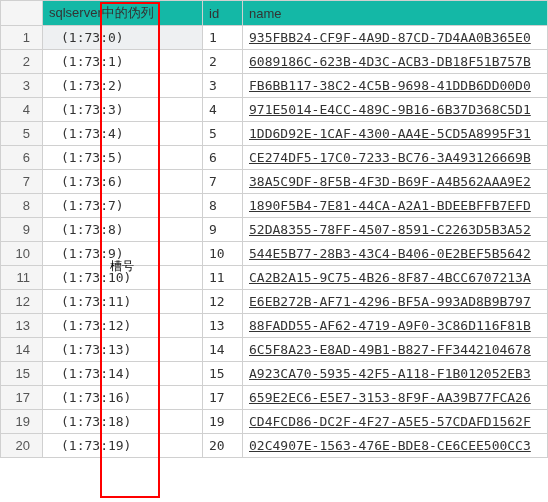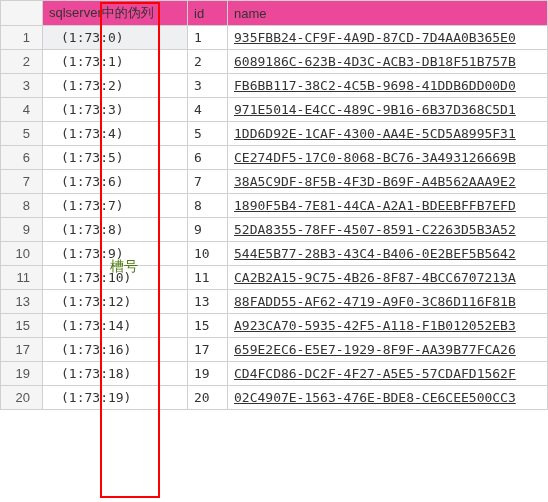--- a/index.html
+++ b/index.html
@@ -21,34 +21,34 @@
   }
   th, td {
     border: 1px solid #d0d0d0;
     padding: 3px 6px;
     text-align: left;
     height: 24px;
     white-space: nowrap;
     font-weight: normal;
   }
   th {
-    background: #ec4899;
+    background: #14b8a6;
     font-weight: normal;
   }
   .rownum {
     background: #f5f5f5;
     text-align: right;
     padding-right: 12px;
     width: 42px;
     color: #555;
   }
   .pseudo {
     font-family: Consolas, monospace;
     padding-left: 18px;
-    width: 145px;
+    width: 160px;
   }
   .pseudo.selected { background: #eef0f2; }
   .idcol {
     width: 40px;
     font-family: Consolas, monospace;
   }
   .namecol {
     font-family: Consolas, monospace;
     text-decoration: underline;
   }
@@ -59,22 +59,22 @@
     left: 100px;
     top: 2px;
     width: 60px;
     height: 496px;
     pointer-events: none;
   }
   .overlay-label {
     position: absolute;
     left: 110px;
     top: 258px;
-    color: #4d7c0f;
-    font-size: 14px;
+    color: #000000;
+    font-size: 12px;
     pointer-events: none;
     background: transparent;
   }
 </style>
 </head>
 <body>
 
 <table>
   <thead>
     <tr>
@@ -112,21 +112,21 @@
       <tr>
         <td class="rownum">5</td>
         <td class="pseudo">(1:73:4)</td>
         <td class="idcol">5</td>
         <td class="namecol">1DD6D92E-1CAF-4300-AA4E-5CD5A8995F31</td>
       </tr>
       <tr>
         <td class="rownum">6</td>
         <td class="pseudo">(1:73:5)</td>
         <td class="idcol">6</td>
-        <td class="namecol">CE274DF5-17C0-8068-BC76-3A493126669B</td>
+        <td class="namecol">CE274DF5-17C0-7233-BC76-3A493126669B</td>
       </tr>
       <tr>
         <td class="rownum">7</td>
         <td class="pseudo">(1:73:6)</td>
         <td class="idcol">7</td>
         <td class="namecol">38A5C9DF-8F5B-4F3D-B69F-A4B562AAA9E2</td>
       </tr>
       <tr>
         <td class="rownum">8</td>
         <td class="pseudo">(1:73:7)</td>
@@ -145,36 +145,48 @@
         <td class="idcol">10</td>
         <td class="namecol">544E5B77-28B3-43C4-B406-0E2BEF5B5642</td>
       </tr>
       <tr>
         <td class="rownum">11</td>
         <td class="pseudo">(1:73:10)</td>
         <td class="idcol">11</td>
         <td class="namecol">CA2B2A15-9C75-4B26-8F87-4BCC6707213A</td>
       </tr>
       <tr>
+        <td class="rownum">12</td>
+        <td class="pseudo">(1:73:11)</td>
+        <td class="idcol">12</td>
+        <td class="namecol">E6EB272B-AF71-4296-BF5A-993AD8B9B797</td>
+      </tr>
+      <tr>
         <td class="rownum">13</td>
         <td class="pseudo">(1:73:12)</td>
         <td class="idcol">13</td>
         <td class="namecol">88FADD55-AF62-4719-A9F0-3C86D116F81B</td>
       </tr>
       <tr>
+        <td class="rownum">14</td>
+        <td class="pseudo">(1:73:13)</td>
+        <td class="idcol">14</td>
+        <td class="namecol">6C5F8A23-E8AD-49B1-B827-FF3442104678</td>
+      </tr>
+      <tr>
         <td class="rownum">15</td>
         <td class="pseudo">(1:73:14)</td>
         <td class="idcol">15</td>
         <td class="namecol">A923CA70-5935-42F5-A118-F1B012052EB3</td>
       </tr>
       <tr>
         <td class="rownum">17</td>
         <td class="pseudo">(1:73:16)</td>
         <td class="idcol">17</td>
-        <td class="namecol">659E2EC6-E5E7-1929-8F9F-AA39B77FCA26</td>
+        <td class="namecol">659E2EC6-E5E7-3153-8F9F-AA39B77FCA26</td>
       </tr>
       <tr>
         <td class="rownum">19</td>
         <td class="pseudo">(1:73:18)</td>
         <td class="idcol">19</td>
         <td class="namecol">CD4FCD86-DC2F-4F27-A5E5-57CDAFD1562F</td>
       </tr>
       <tr>
         <td class="rownum">20</td>
         <td class="pseudo">(1:73:19)</td>

